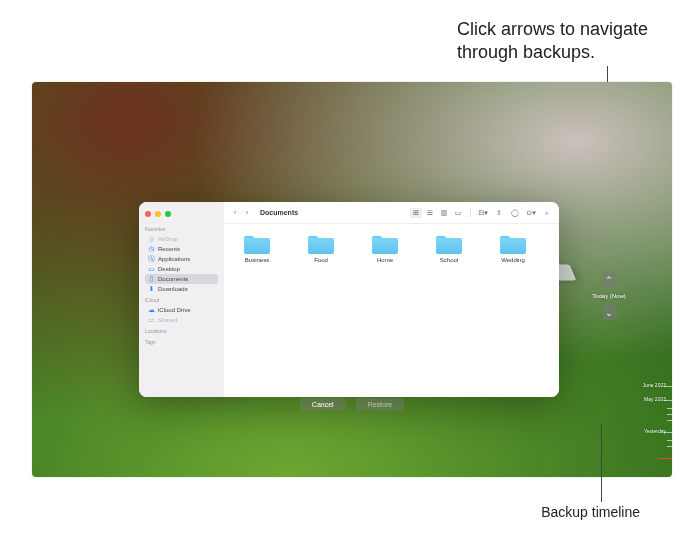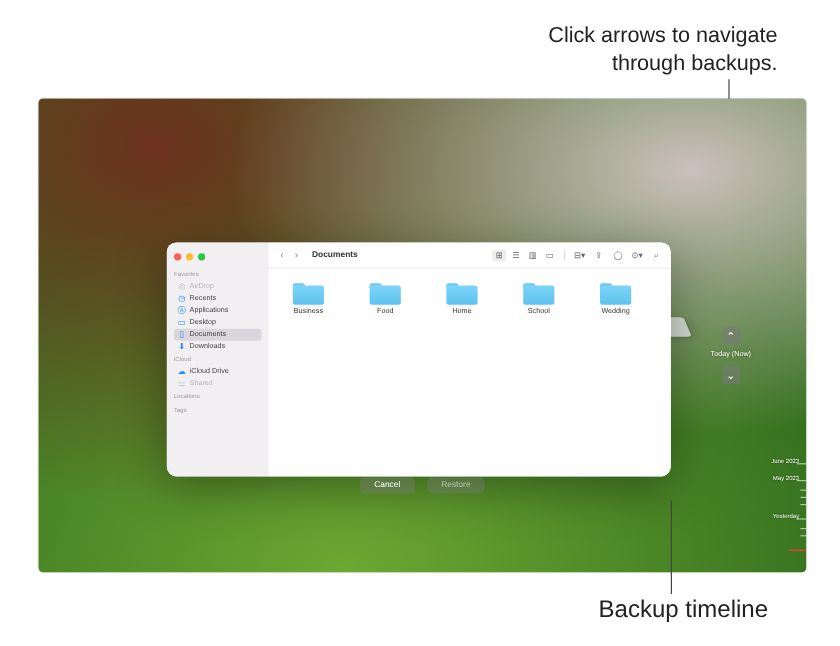--- a/index.html
+++ b/index.html
@@ -1,21 +1,21 @@
 <!DOCTYPE html>
 <html><head>
 <meta charset="utf-8">
 <style>
   * { box-sizing: border-box; margin: 0; padding: 0; }
   body { width: 700px; height: 538px; font-family: -apple-system, "Helvetica Neue", Arial, sans-serif; background: #fff; position: relative; overflow: hidden; }
   
-  .annotation-top { position: absolute; top: 18px; right: 52px; text-align: right; font-size: 18px; color: #222; line-height: 1.3; }
+  .annotation-top { position: absolute; top: 18px; right: 52px; text-align: left; font-size: 18px; color: #222; line-height: 1.3; }
   .annotation-top .leader { position: absolute; left: 150px; top: 48px; width: 1px; height: 230px; background: #444; }
   
-  .annotation-bottom { position: absolute; bottom: 18px; right: 60px; font-size: 20px; color: #222; }
+  .annotation-bottom { position: absolute; bottom: 18px; right: 60px; font-size: 14px; color: #222; }
   .annotation-bottom .leader { position: absolute; left: 60px; top: -80px; width: 1px; height: 78px; background: #444; }
   
   .screenshot-frame { position: absolute; left: 32px; top: 82px; width: 640px; height: 395px; overflow: hidden; border-radius: 4px; box-shadow: 0 0 0 1px rgba(0,0,0,0.05); }
   
   .desktop-bg { position: absolute; inset: 0; background: 
     radial-gradient(ellipse 700px 400px at 85% 15%, rgba(255,220,240,0.75), transparent 55%),
     radial-gradient(ellipse 650px 500px at 15% 10%, rgba(120,40,30,0.85), transparent 60%),
     radial-gradient(ellipse 800px 600px at 40% 100%, rgba(110,170,50,0.95), rgba(50,110,30,0.95) 55%),
     linear-gradient(180deg, #4a3535 0%, #536b2e 50%, #4a7a2a 100%);
     filter: blur(0.4px);

